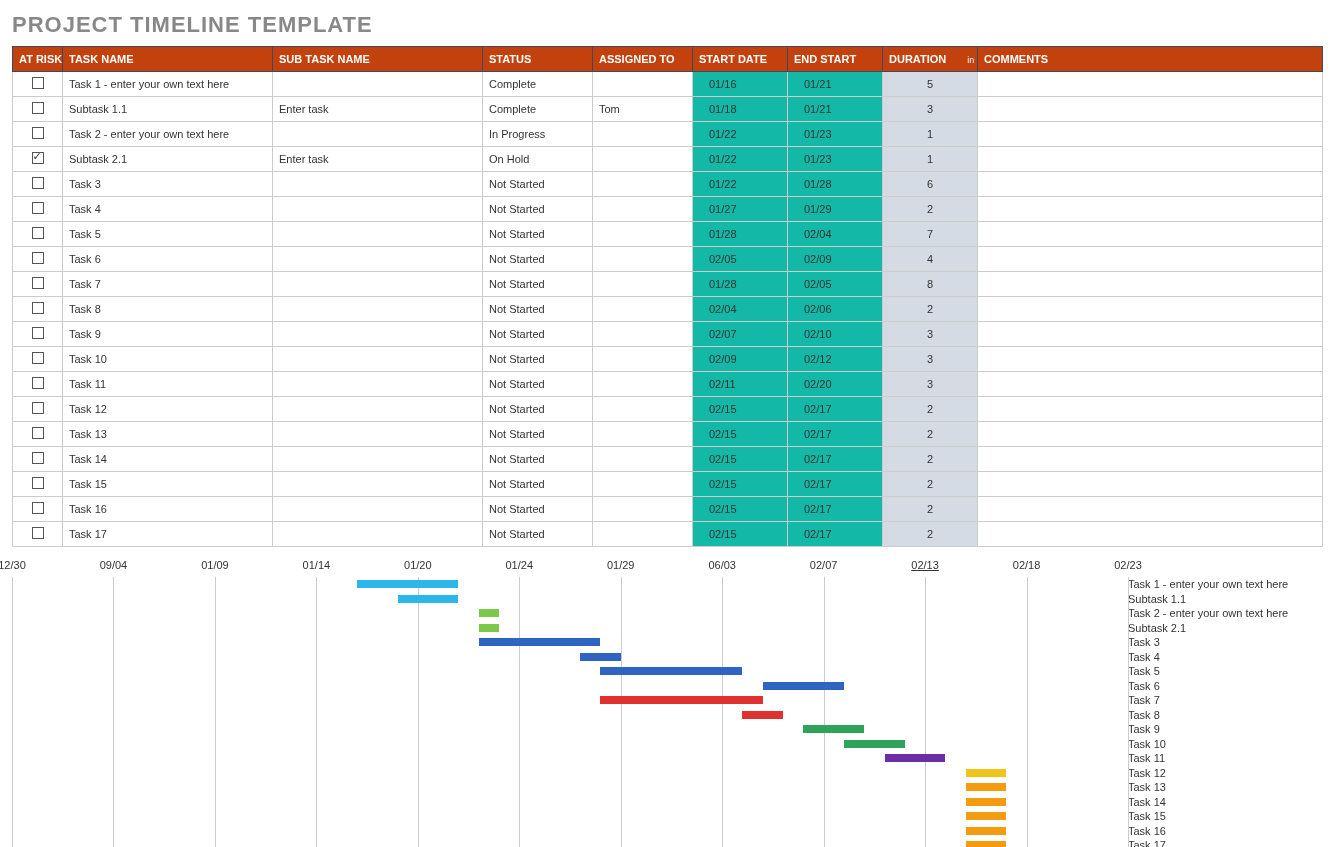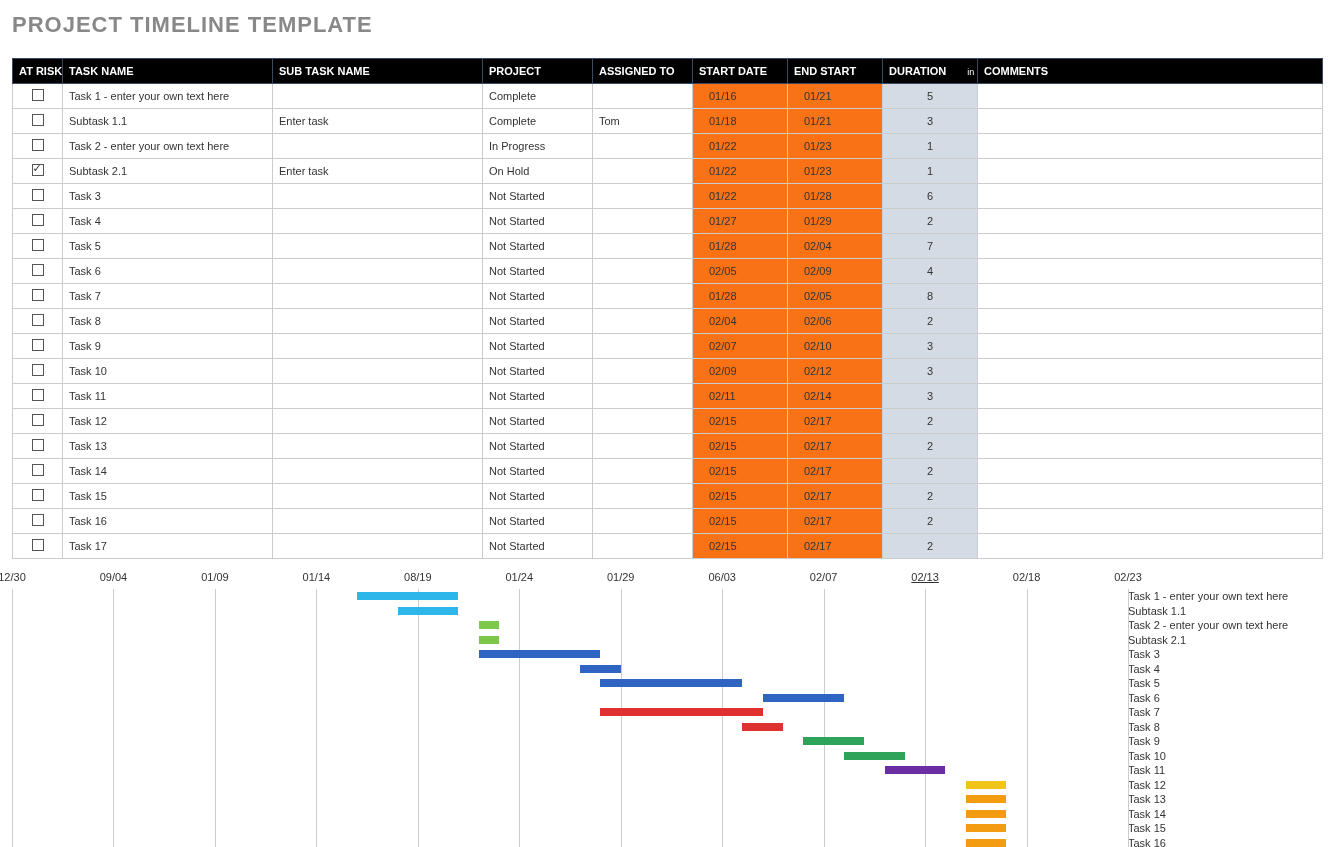--- a/index.html
+++ b/index.html
@@ -1,32 +1,32 @@
 <!DOCTYPE html>
 <html><head>
 <meta charset="utf-8">
 <style>
   * { box-sizing: border-box; margin: 0; padding: 0; }
   body { font-family: Arial, sans-serif; background: #fff; padding: 12px; font-size: 11px; color: #333; }
-  .title { font-size: 22px; font-weight: bold; color: #888; letter-spacing: 1px; margin-bottom: 20px; }
+  .title { font-size: 22px; font-weight: bold; color: #888; letter-spacing: 1px; margin-bottom: 8px; }
   table { border-collapse: collapse; width: 100%; table-layout: fixed; }
   th, td { border: 1px solid #ccc; padding: 5px 6px; text-align: left; height: 25px; overflow: hidden; white-space: nowrap; }
-  th { background: #000000; color: #fff; font-weight: bold; font-size: 11px; border-color: #3a4a60; }
+  th { background: #c2410c; color: #fff; font-weight: bold; font-size: 11px; border-color: #3a4a60; }
   th.dur { font-size: 11px; }
   th.dur small { font-weight: normal; font-size: 9px; margin-left: 18px; }
   .col-risk { width: 50px; text-align: center; }
   .col-task { width: 210px; }
   .col-sub { width: 210px; }
   .col-status { width: 110px; }
   .col-assign { width: 100px; }
   .col-start { width: 95px; background: #f0f0f0; }
   .col-end { width: 95px; background: #f0f0f0; }
   .col-dur { width: 95px; text-align: center; background: #d5dbe5; }
   .col-comm { width: auto; }
-  td.shade-light { background: #f97316; padding-left: 16px; }
+  td.shade-light { background: #14b8a6; padding-left: 16px; }
   td.shade-blue  { background: #d5dbe5; text-align: center; }
   td.risk-cell   { text-align: center; }
   .cb { display: inline-block; width: 12px; height: 12px; border: 1px solid #555; background: #fff; position: relative; }
   .cb.checked::after { content: "✓"; position: absolute; top: -3px; left: 0; font-size: 11px; }
   
   .gantt-wrap { margin-top: 12px; position: relative; display: flex; }
   .gantt-area { flex: 1; position: relative; }
   .axis { position: relative; height: 18px; }
   .axis-label { position: absolute; top: 0; font-size: 11px; color: #333; transform: translateX(-50%); }
   .grid  { position: relative; height: 280px; }
@@ -50,21 +50,21 @@
       <col class="col-start">
       <col class="col-end">
       <col class="col-dur">
       <col class="col-comm">
   </colgroup>
   <thead>
     <tr>
       <th>AT RISK</th>
       <th>TASK NAME</th>
       <th>SUB TASK NAME</th>
-      <th>PROJECT</th>
+      <th>STATUS</th>
       <th>ASSIGNED TO</th>
       <th>START DATE</th>
       <th>END START</th>
       <th class="dur"><span>DURATION</span> <small>in days</small></th>
       <th>COMMENTS</th>
     </tr>
   </thead>
   <tbody id="tbody">
       <tr>
         <td class="risk-cell"><span class="cb"></span></td>
@@ -198,21 +198,21 @@
         <td class="shade-blue">3</td>
         <td></td>
       </tr>
       <tr>
         <td class="risk-cell"><span class="cb"></span></td>
         <td>Task 11</td>
         <td></td>
         <td>Not Started</td>
         <td></td>
         <td class="shade-light">02/11</td>
-        <td class="shade-light">02/14</td>
+        <td class="shade-light">02/20</td>
         <td class="shade-blue">3</td>
         <td></td>
       </tr>
       <tr>
         <td class="risk-cell"><span class="cb"></span></td>
         <td>Task 12</td>
         <td></td>
         <td>Not Started</td>
         <td></td>
         <td class="shade-light">02/15</td>
@@ -278,21 +278,21 @@
     </tbody>
 </table>
 
 <div class="gantt-wrap">
   <div class="gantt-area">
     <div class="axis" id="axis">
         <div class="axis-label" style="left: 0%;">12/30</div>
         <div class="axis-label" style="left: 9.09091%;">09/04</div>
         <div class="axis-label" style="left: 18.1818%;">01/09</div>
         <div class="axis-label" style="left: 27.2727%;">01/14</div>
-        <div class="axis-label" style="left: 36.3636%;">08/19</div>
+        <div class="axis-label" style="left: 36.3636%;">01/20</div>
         <div class="axis-label" style="left: 45.4545%;">01/24</div>
         <div class="axis-label" style="left: 54.5455%;">01/29</div>
         <div class="axis-label" style="left: 63.6364%;">06/03</div>
         <div class="axis-label" style="left: 72.7273%;">02/07</div>
         <div class="axis-label" style="left: 81.8182%; text-decoration: underline;">02/13</div>
         <div class="axis-label" style="left: 90.9091%;">02/18</div>
         <div class="axis-label" style="left: 100%;">02/23</div>
       </div>
     <div class="grid" id="grid" style="height: 285.5px;">
         <div class="grid-line" style="left: 0%;"></div>

